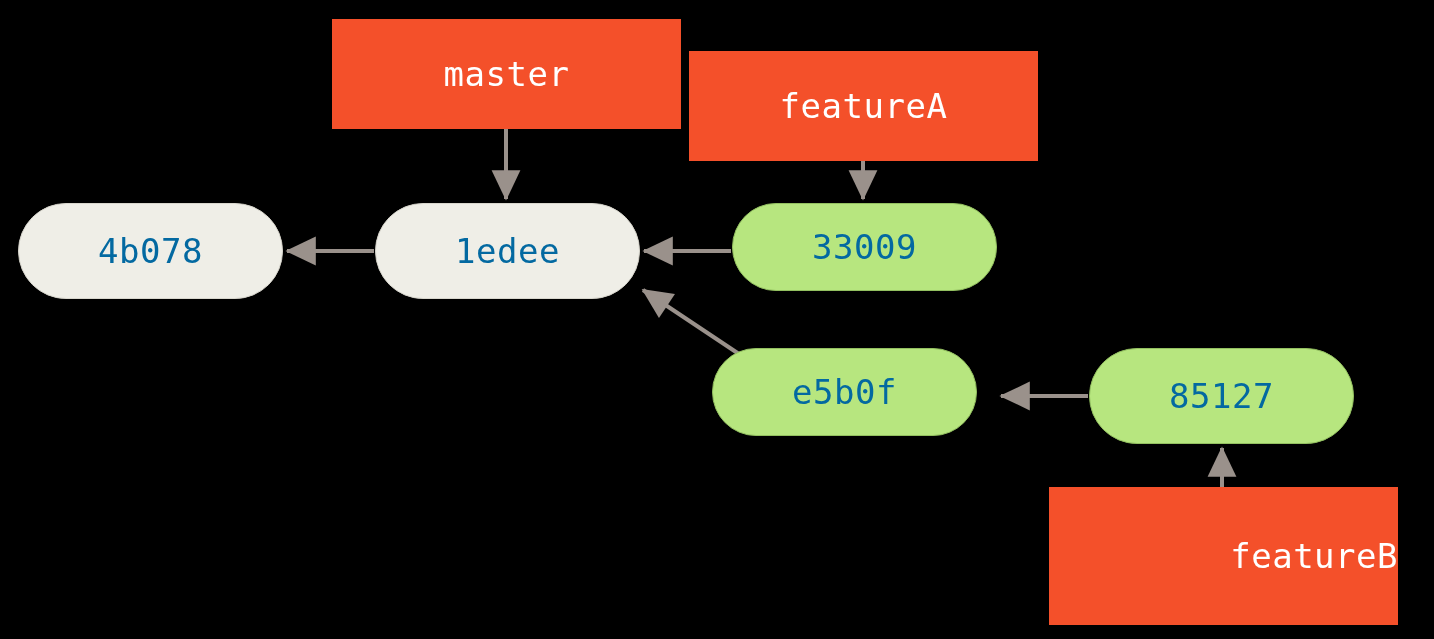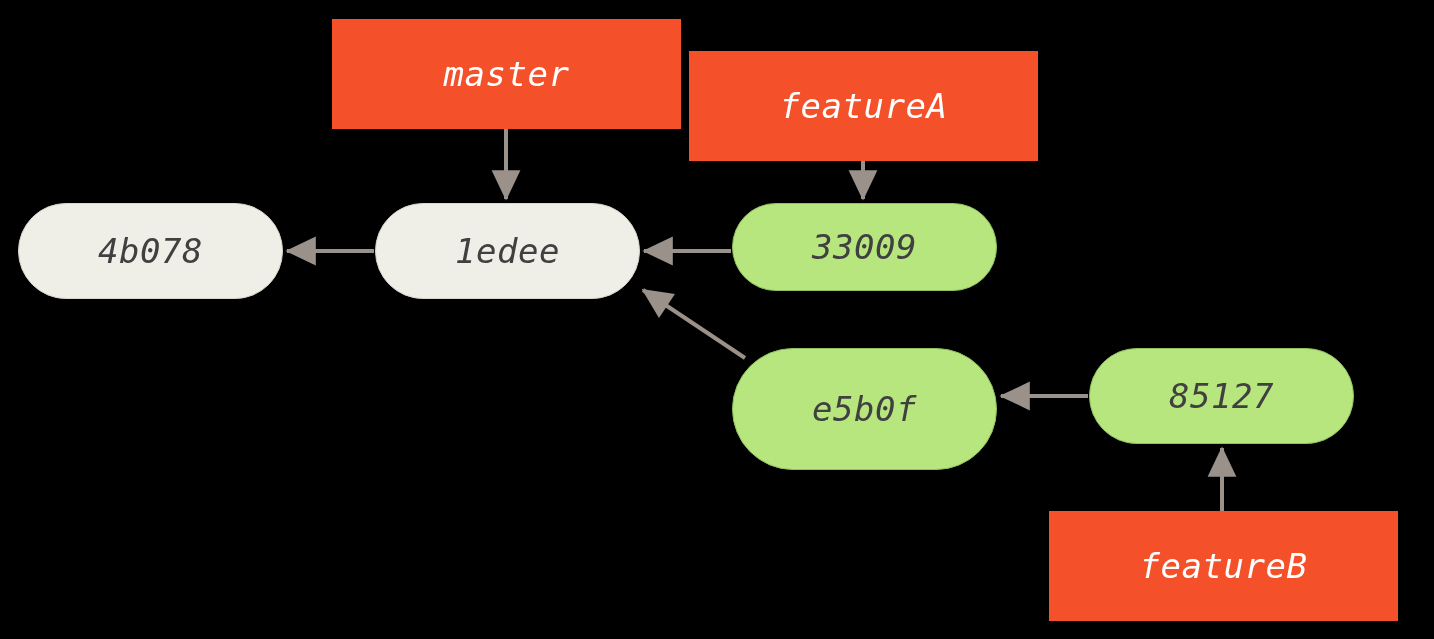--- a/index.html
+++ b/index.html
@@ -11,21 +11,20 @@
     width: 1434px;
     height: 639px;
     overflow: hidden;
     font-family: "DejaVu Sans Mono", "Liberation Mono", monospace;
   }
   #diagram-root {
     position: relative;
     width: 1434px;
     height: 639px;
     background: #000000;
-    font-style: italic;
   }
   #edge-layer {
     position: absolute;
     left: 0;
     top: 0;
     width: 1434px;
     height: 639px;
     pointer-events: none;
   }
   .node {
@@ -34,21 +33,21 @@
     display: flex;
     align-items: center;
     justify-content: center;
     text-align: center;
     white-space: nowrap;
   }
   .commit-node {
     border-radius: 999px;
     font-size: 34px;
     letter-spacing: 0.5px;
-    color: #404040;
+    color: #0369a1;
   }
   .commit-cream {
     background: #efeee7;
     border: 1px solid #d8d6cd;
   }
   .commit-green {
     background: #b7e67f;
     border: 1px solid #93c060;
   }
   .branch-node {
@@ -91,37 +90,37 @@
   </svg>
 
   <div class="node branch-node" style="left:332px; top:19px; width:349px; height:110px;">
     <span class="node-label">master</span>
   </div>
 
   <div class="node branch-node" style="left:689px; top:19px; width:349px; height:110px;margin-top:32px;">
     <span class="node-label">featureA</span>
   </div>
 
-  <div class="node branch-node" style="left:1049px; top:511px; width:349px; height:110px;">
+  <div class="node branch-node" style="left:1049px; top:487px; width:349px; height:138px;justify-content:flex-end;">
     <span class="node-label">featureB</span>
   </div>
 
   <div class="node commit-node commit-cream" style="left:18px; top:203px; width:265px; height:96px;">
     <span class="node-label">4b078</span>
   </div>
 
   <div class="node commit-node commit-cream" style="left:375px; top:203px; width:265px; height:96px;">
     <span class="node-label">1edee</span>
   </div>
 
   <div class="node commit-node commit-green" style="left:732px; top:203px; width:265px; height:88px;">
     <span class="node-label">33009</span>
   </div>
 
-  <div class="node commit-node commit-green" style="left:732px; top:348px; width:265px; height:122px;">
+  <div class="node commit-node commit-green" style="left:712px; top:348px; width:265px; height:88px;">
     <span class="node-label">e5b0f</span>
   </div>
 
   <div class="node commit-node commit-green" style="left:1089px; top:348px; width:265px; height:96px;">
     <span class="node-label">85127</span>
   </div>
 
 </div>
 
 </body></html>

